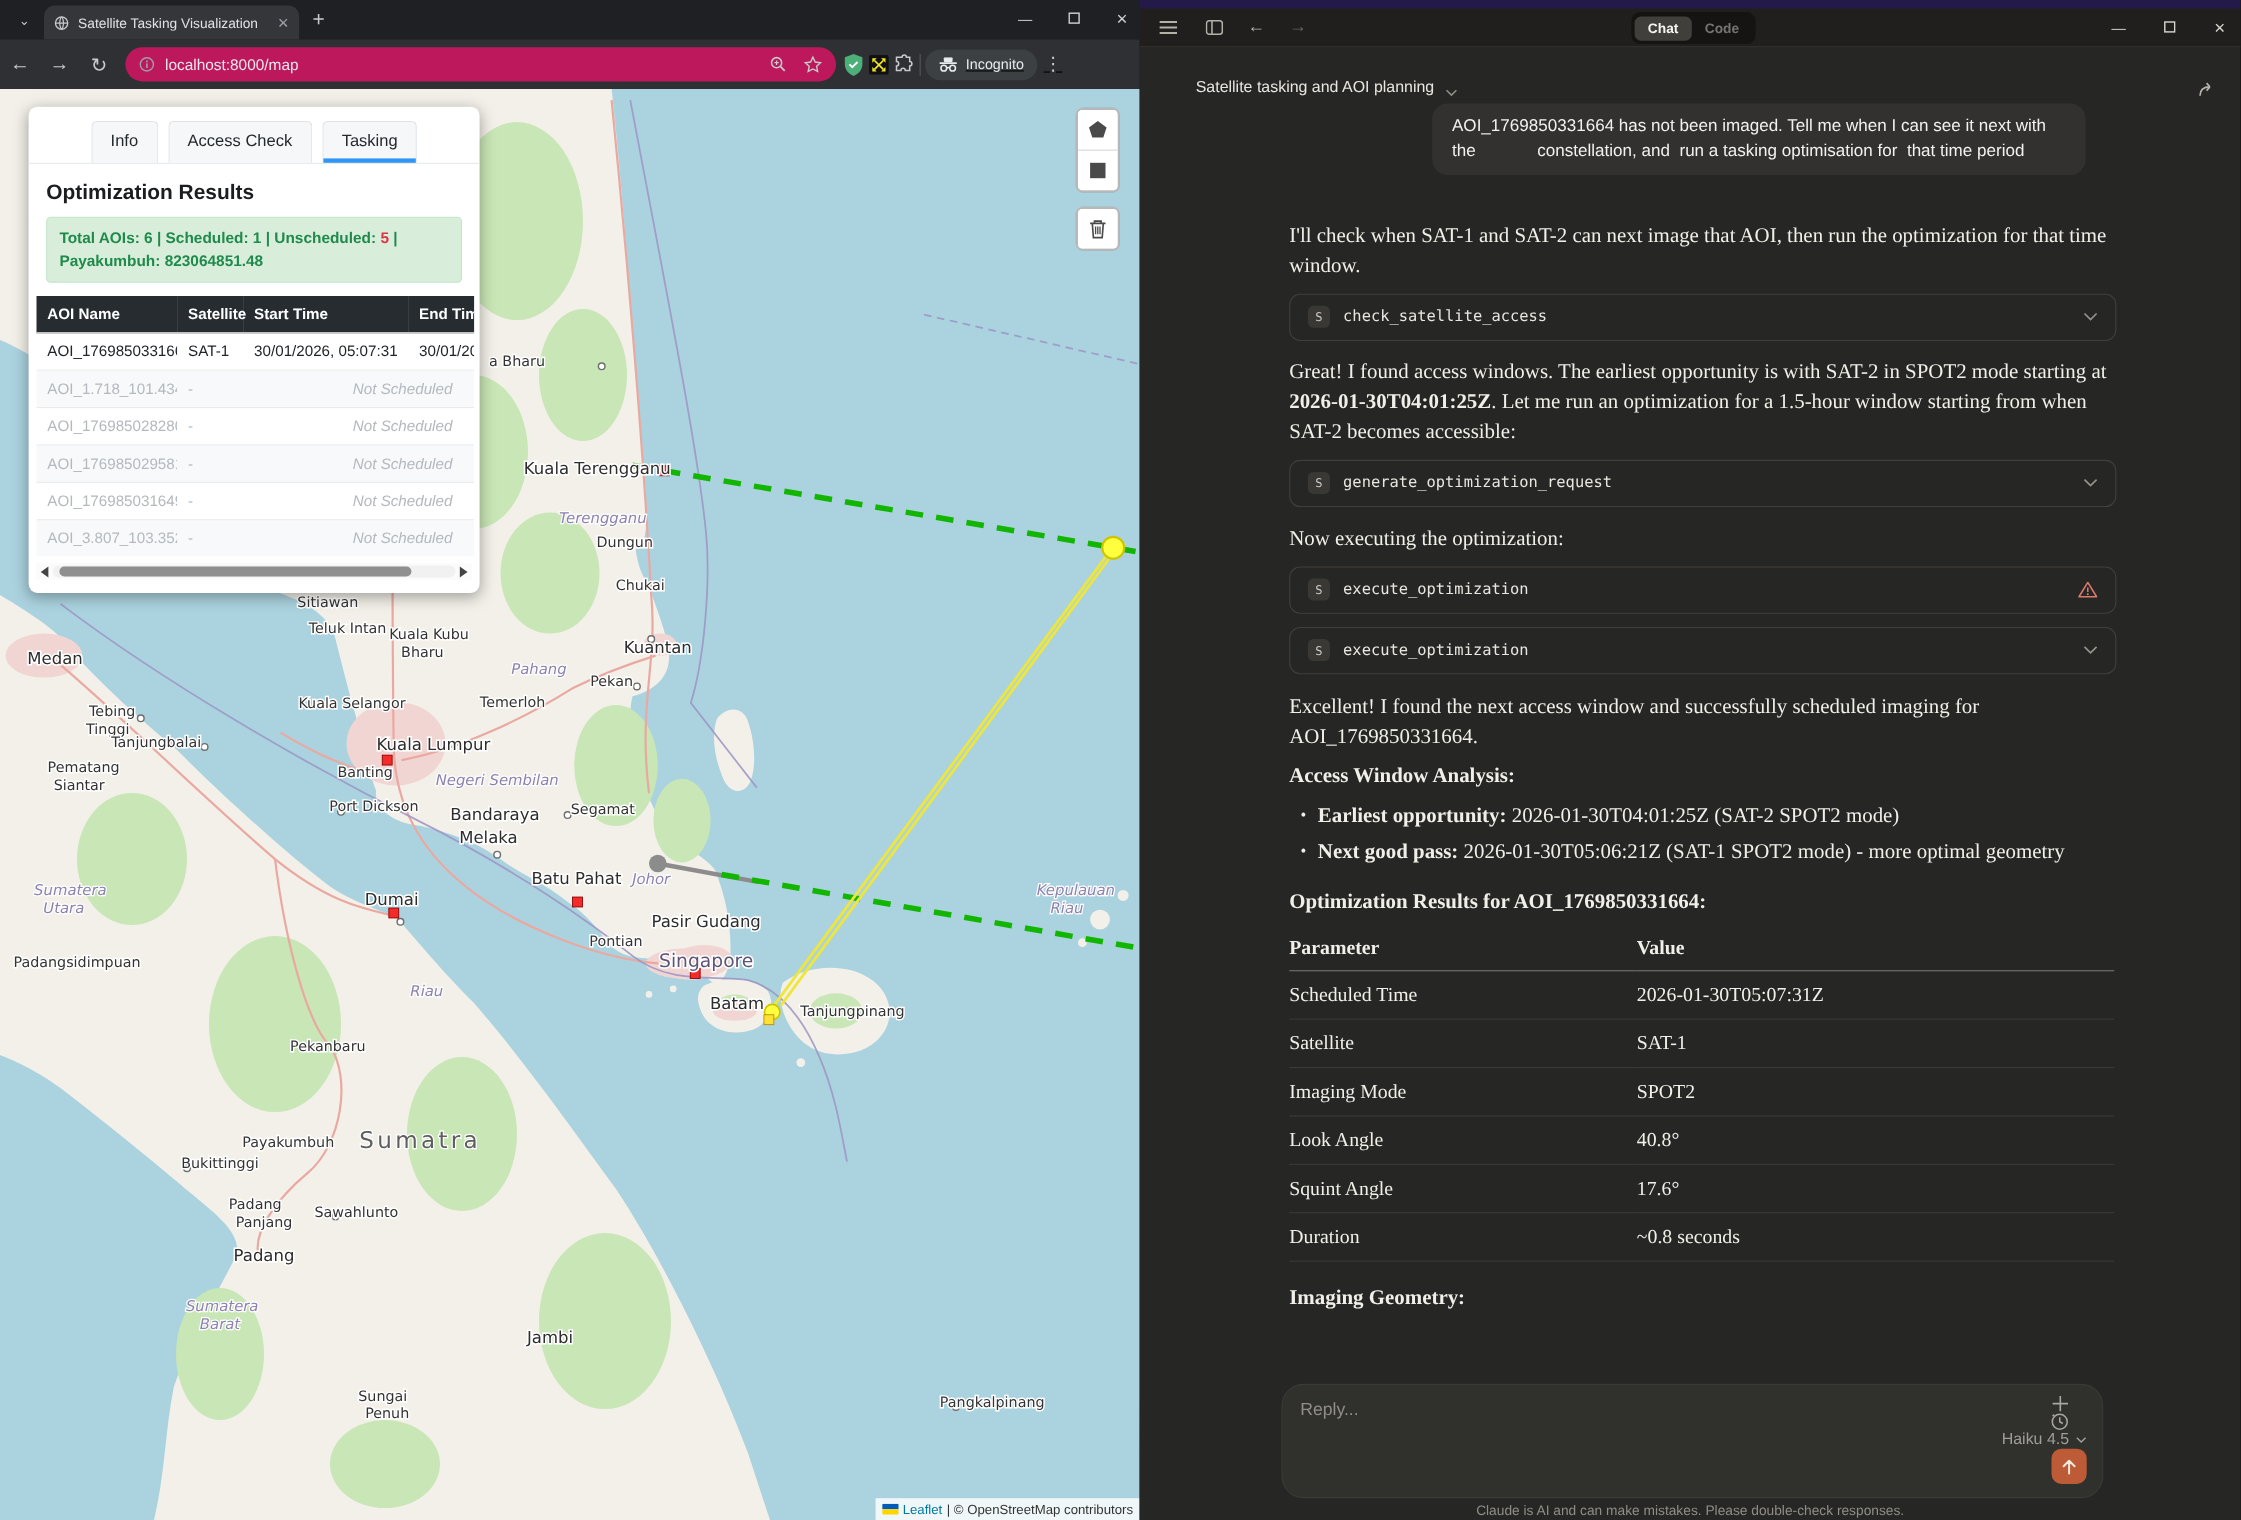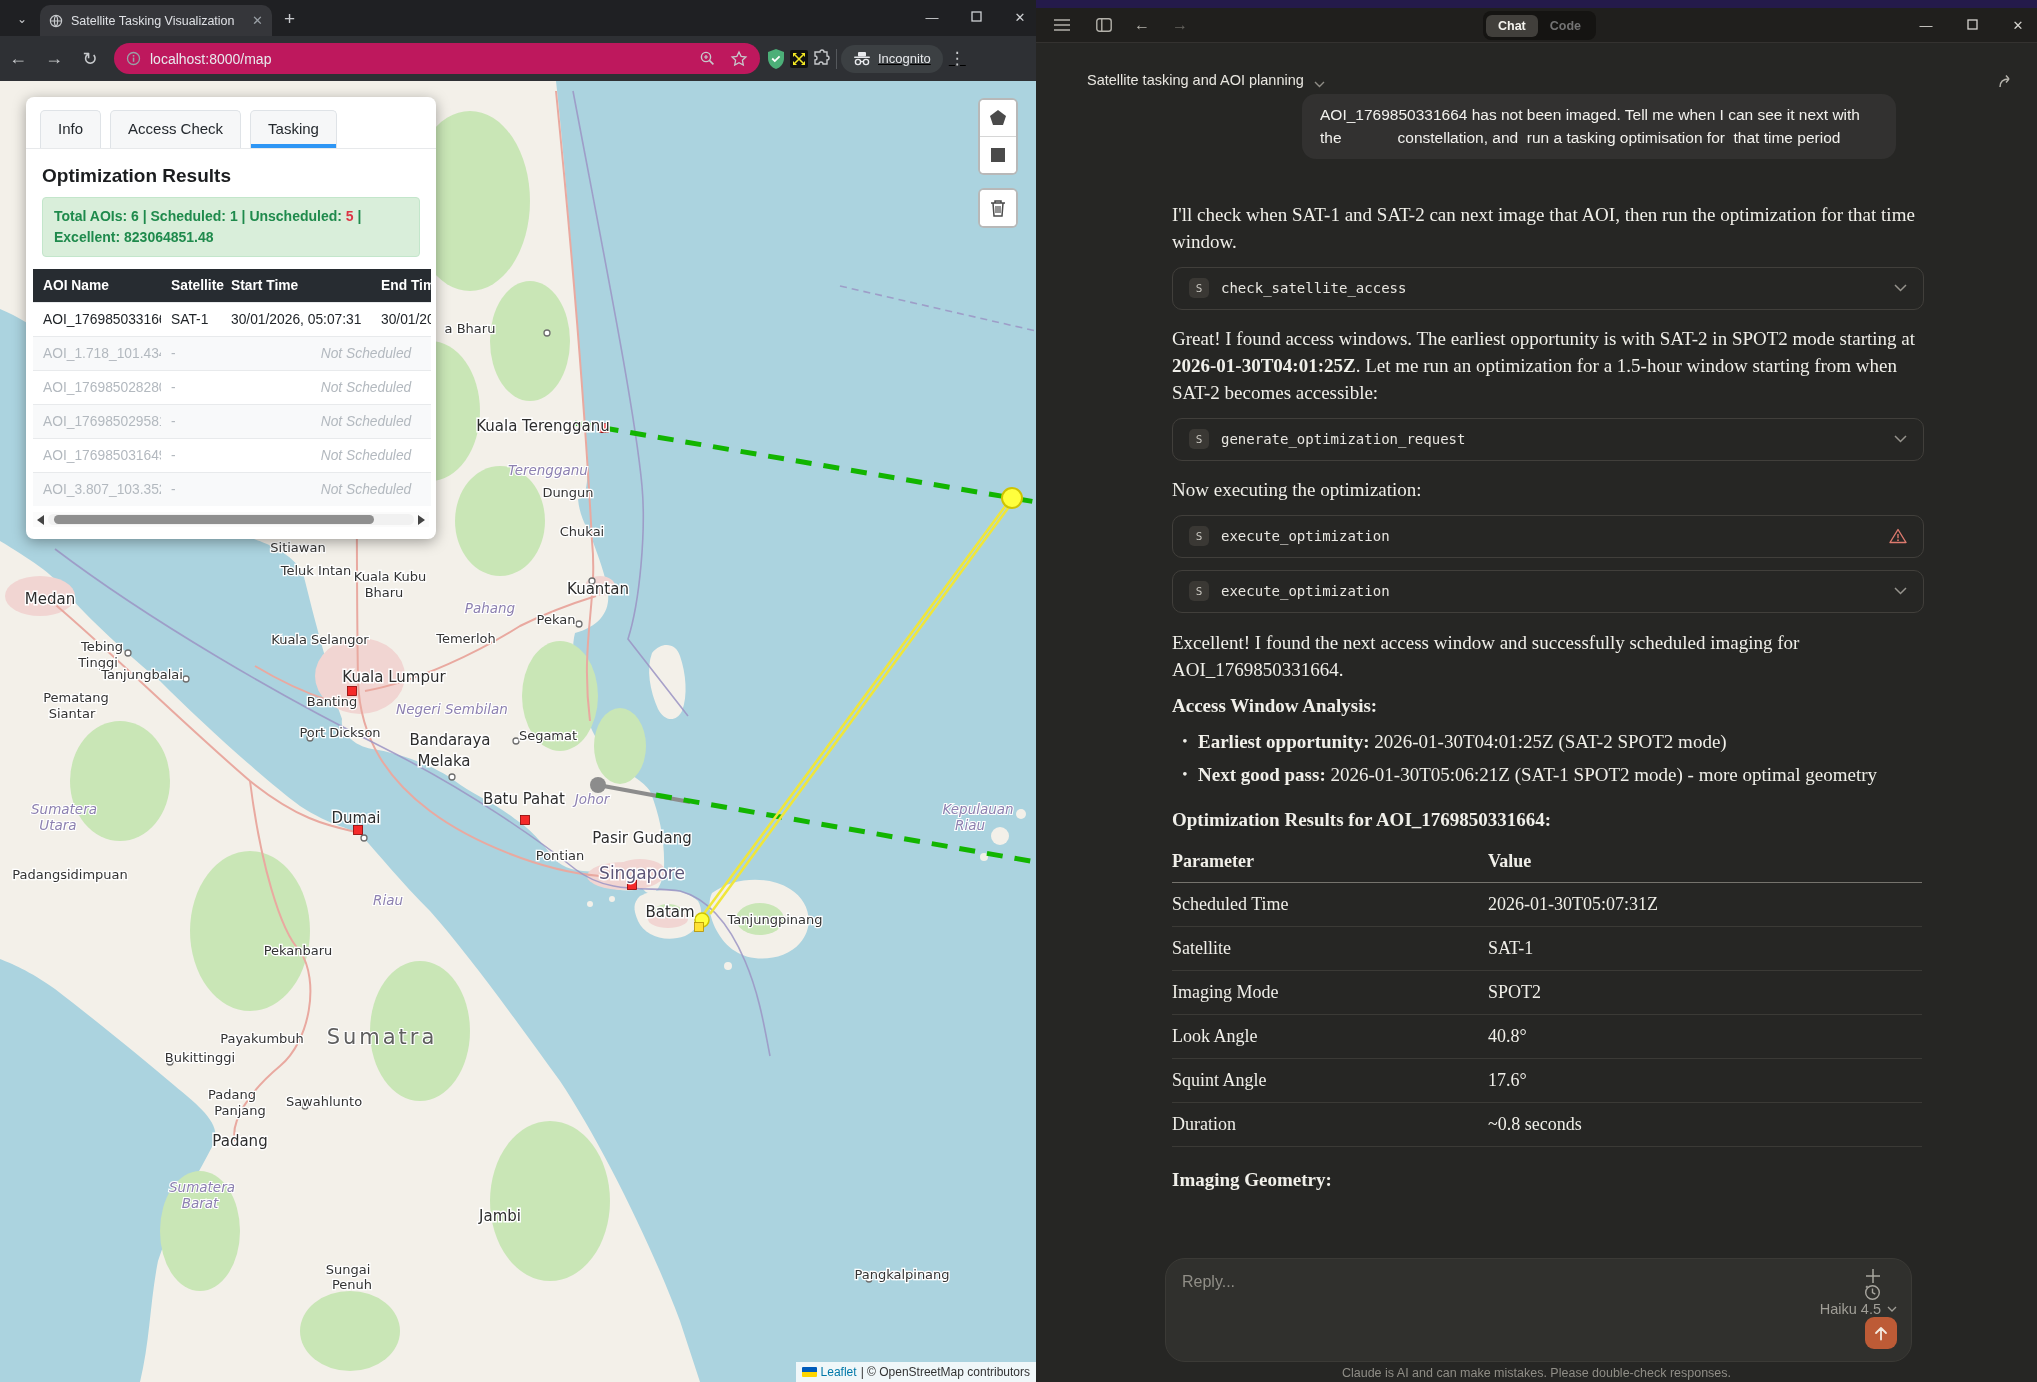--- a/index.html
+++ b/index.html
@@ -37,21 +37,21 @@
   .attribution .lflink{color:#0078a8;}
   .uaflag{width:15px;height:10px;border-radius:1px;overflow:hidden;display:inline-block;}
   .uaflag div{height:5px;}
   .mapctrl{position:absolute;right:18px;top:17px;display:flex;flex-direction:column;gap:13px;}
   .ctlgroup{background:#fff;border:2px solid rgba(0,0,0,.28);border-radius:6px;overflow:hidden;}
   .ctlbtn{width:36px;height:36px;display:flex;align-items:center;justify-content:center;background:#fff;}
   .ctlbtn + .ctlbtn{border-top:1px solid #d6d6d6;}
 
   
   .mpanel{position:absolute;left:26px;top:16px;width:410px;background:#fff;border-radius:8px;box-shadow:0 3px 14px rgba(0,0,0,.35);padding-bottom:12px;font-family:"Liberation Sans",sans-serif;}
-  .mtabs{display:flex;gap:9px;padding:13px 14px 0 14px;border-bottom:1px solid #e7e9eb;}
+  .mtabs{display:flex;gap:9px;padding:13px 14px 0 14px;border-bottom:1px solid #e7e9eb;justify-content:center;}
   .mtab{padding:9px 17px 11px;font-size:15px;color:#24292e;background:#f6f7f8;border:1px solid #dfe3e7;border-bottom:none;border-radius:5px 5px 0 0;position:relative;}
   .mtab.active:after{content:"";position:absolute;left:0;right:0;bottom:0;height:4px;background:#2e96f5;}
   .mhead{font-size:19px;font-weight:800;color:#1b1d1f;margin:16px 16px 10px;}
   .msummary{margin:0 16px;background:#d9eeda;border:1px solid #c3e6cb;border-radius:4px;padding:8px 11px;font-size:14px;font-weight:700;color:#1f8a4c;line-height:1.5;}
   .msummary .red{color:#dc3545;}
   .tblwrap{margin:12px 0 0 7px;width:398px;overflow:hidden;}
   .aoitable{border-collapse:collapse;table-layout:fixed;width:478px;font-size:13.8px;}
   .aoitable th{background:#272c31;color:#fff;text-align:left;padding:9px 10px;font-weight:700;white-space:nowrap;}
   .aoitable td{padding:9px 10px;border-top:1px solid #e8eaec;white-space:nowrap;overflow:hidden;}
   .aoitable tr.sched td{color:#212529;}
@@ -378,21 +378,21 @@
         <div class="mtabs">
           <div class="mtab">Info</div>
           <div class="mtab">Access Check</div>
           <div class="mtab active">Tasking</div>
         </div>
         <div class="mhead">Optimization Results</div>
         <div class="msummary">
           <span>Total AOIs:</span> <span>6</span> <span>|</span>
           <span>Scheduled:</span> <span>1</span> <span>|</span>
           <span>Unscheduled:</span> <span class="red">5</span> <span>|</span>
-          <span>Excellent:</span> <span>823064851.48</span>
+          <span>Payakumbuh:</span> <span>823064851.48</span>
         </div>
         <div class="tblwrap">
           <table class="aoitable">
             <colgroup>
                 <col style="width:128px">
                 <col style="width:60px">
                 <col style="width:150px">
                 <col style="width:140px">
               </colgroup>
             <thead>

